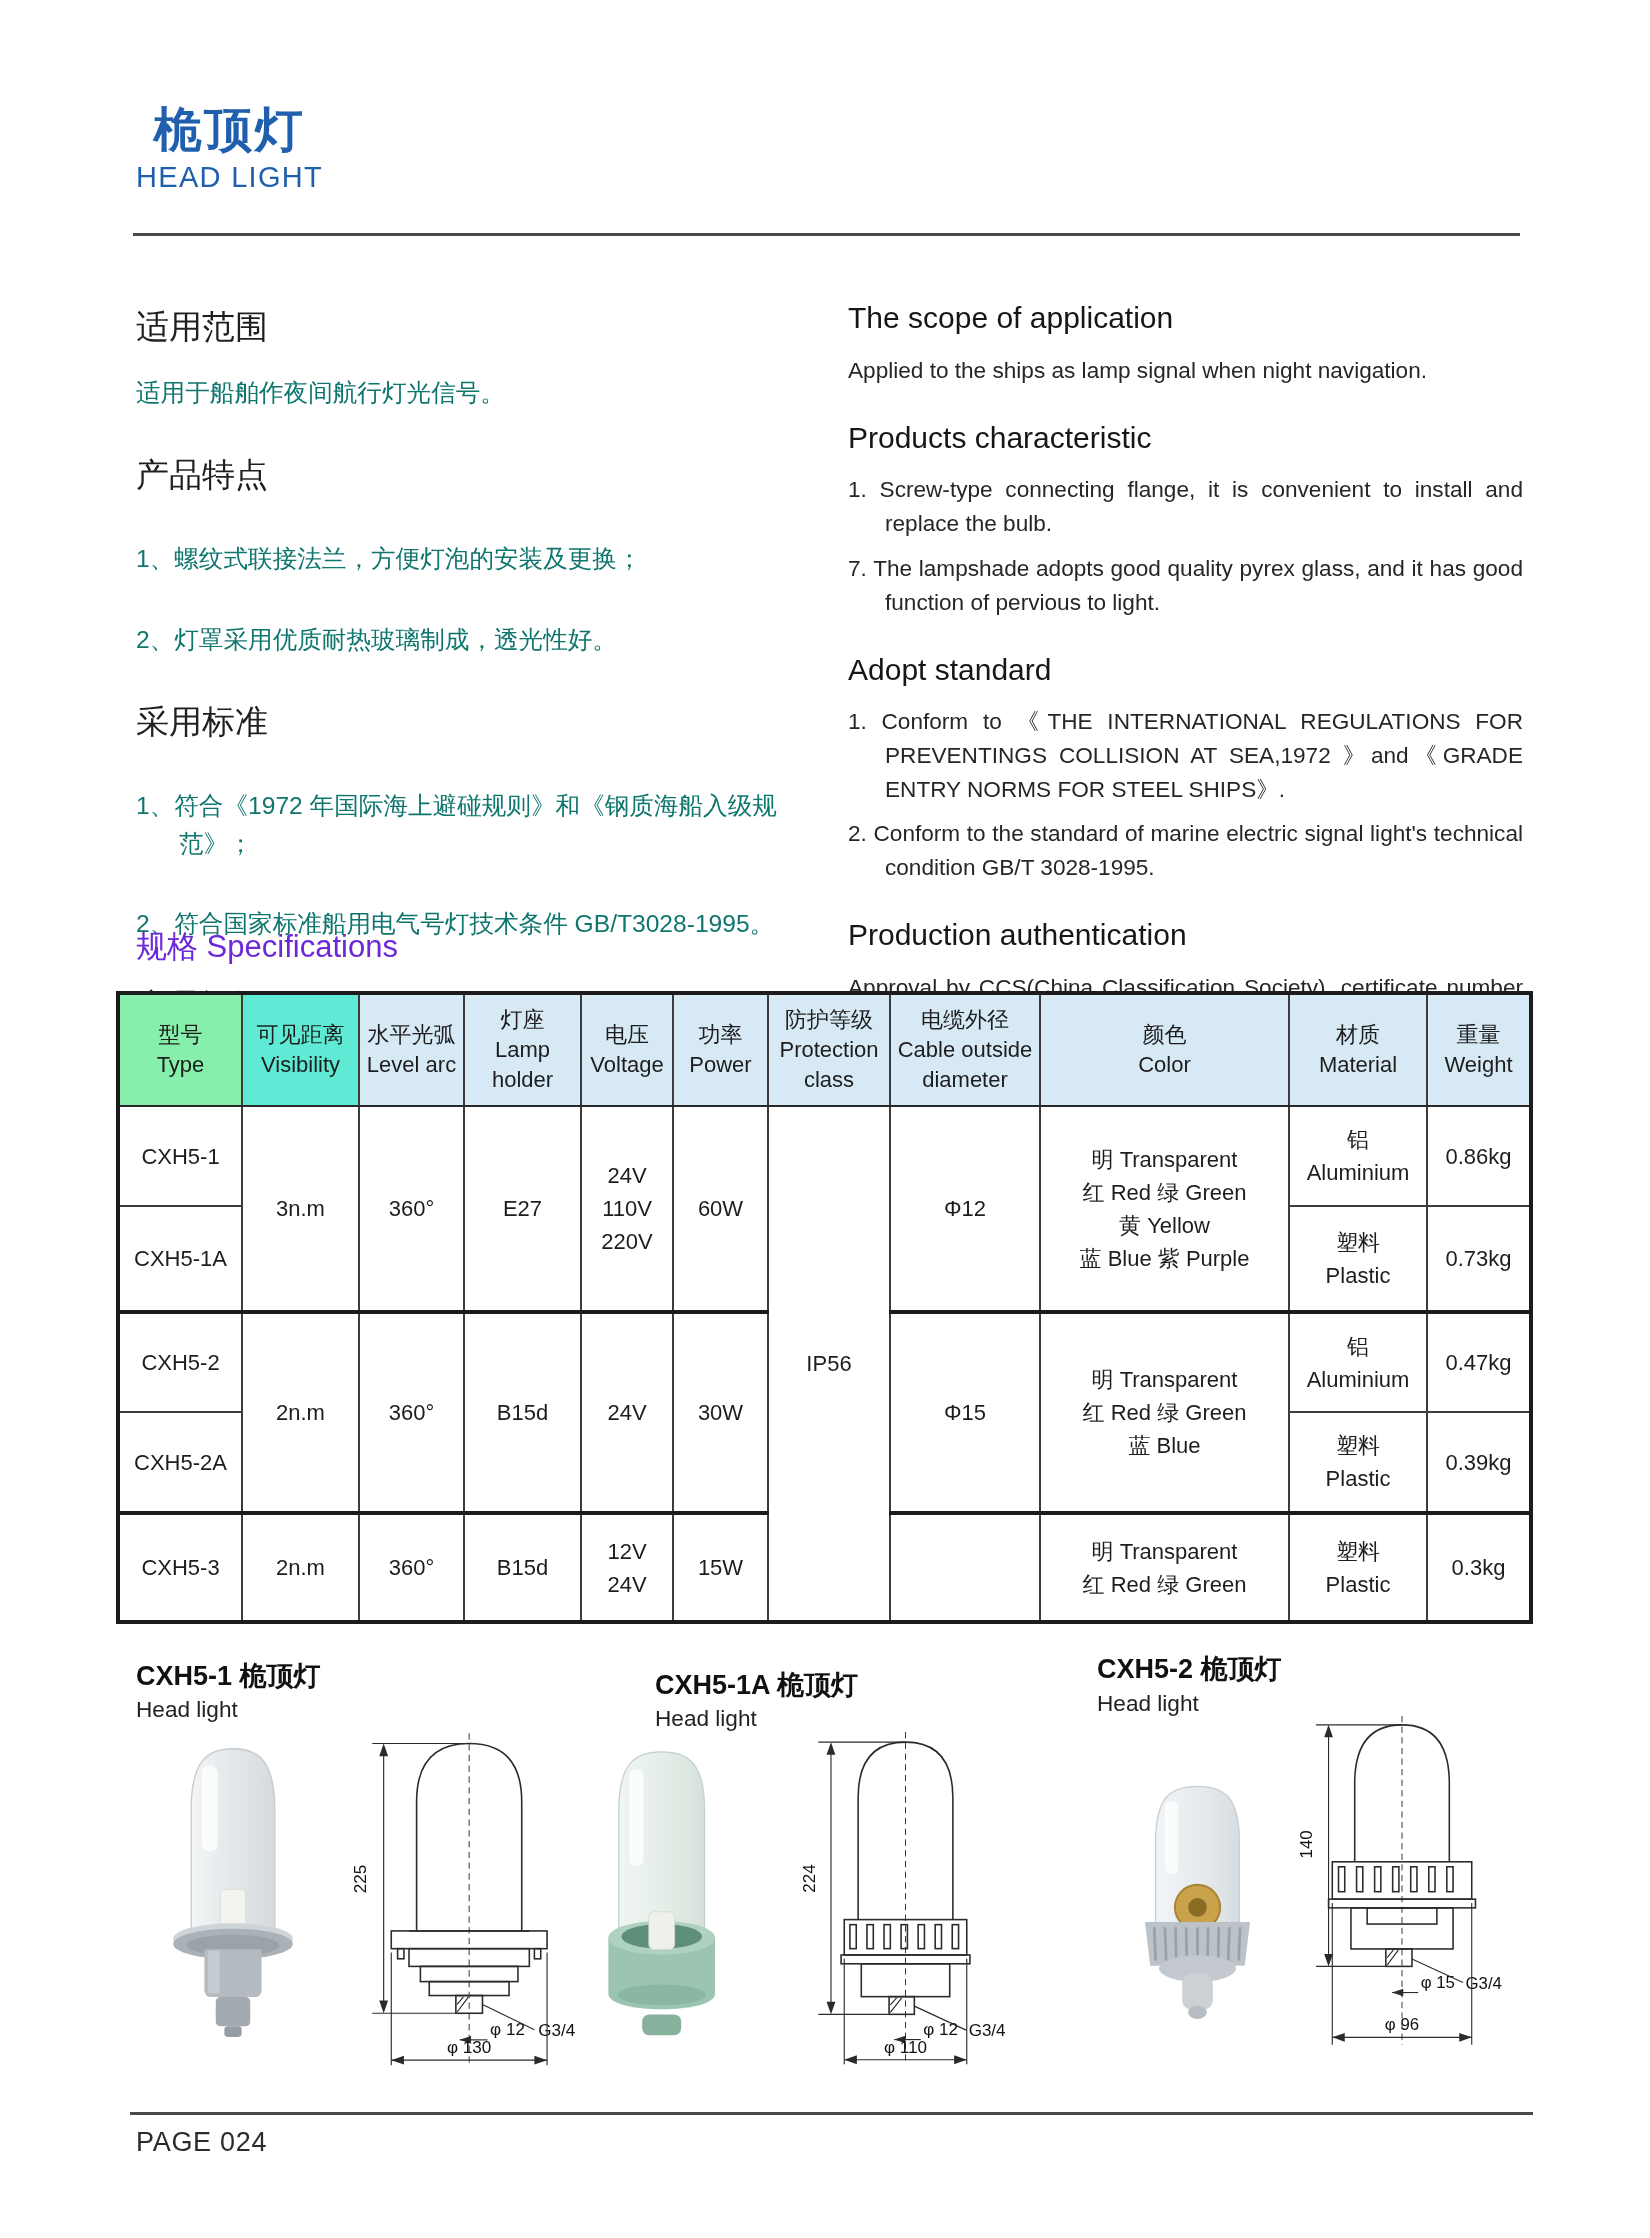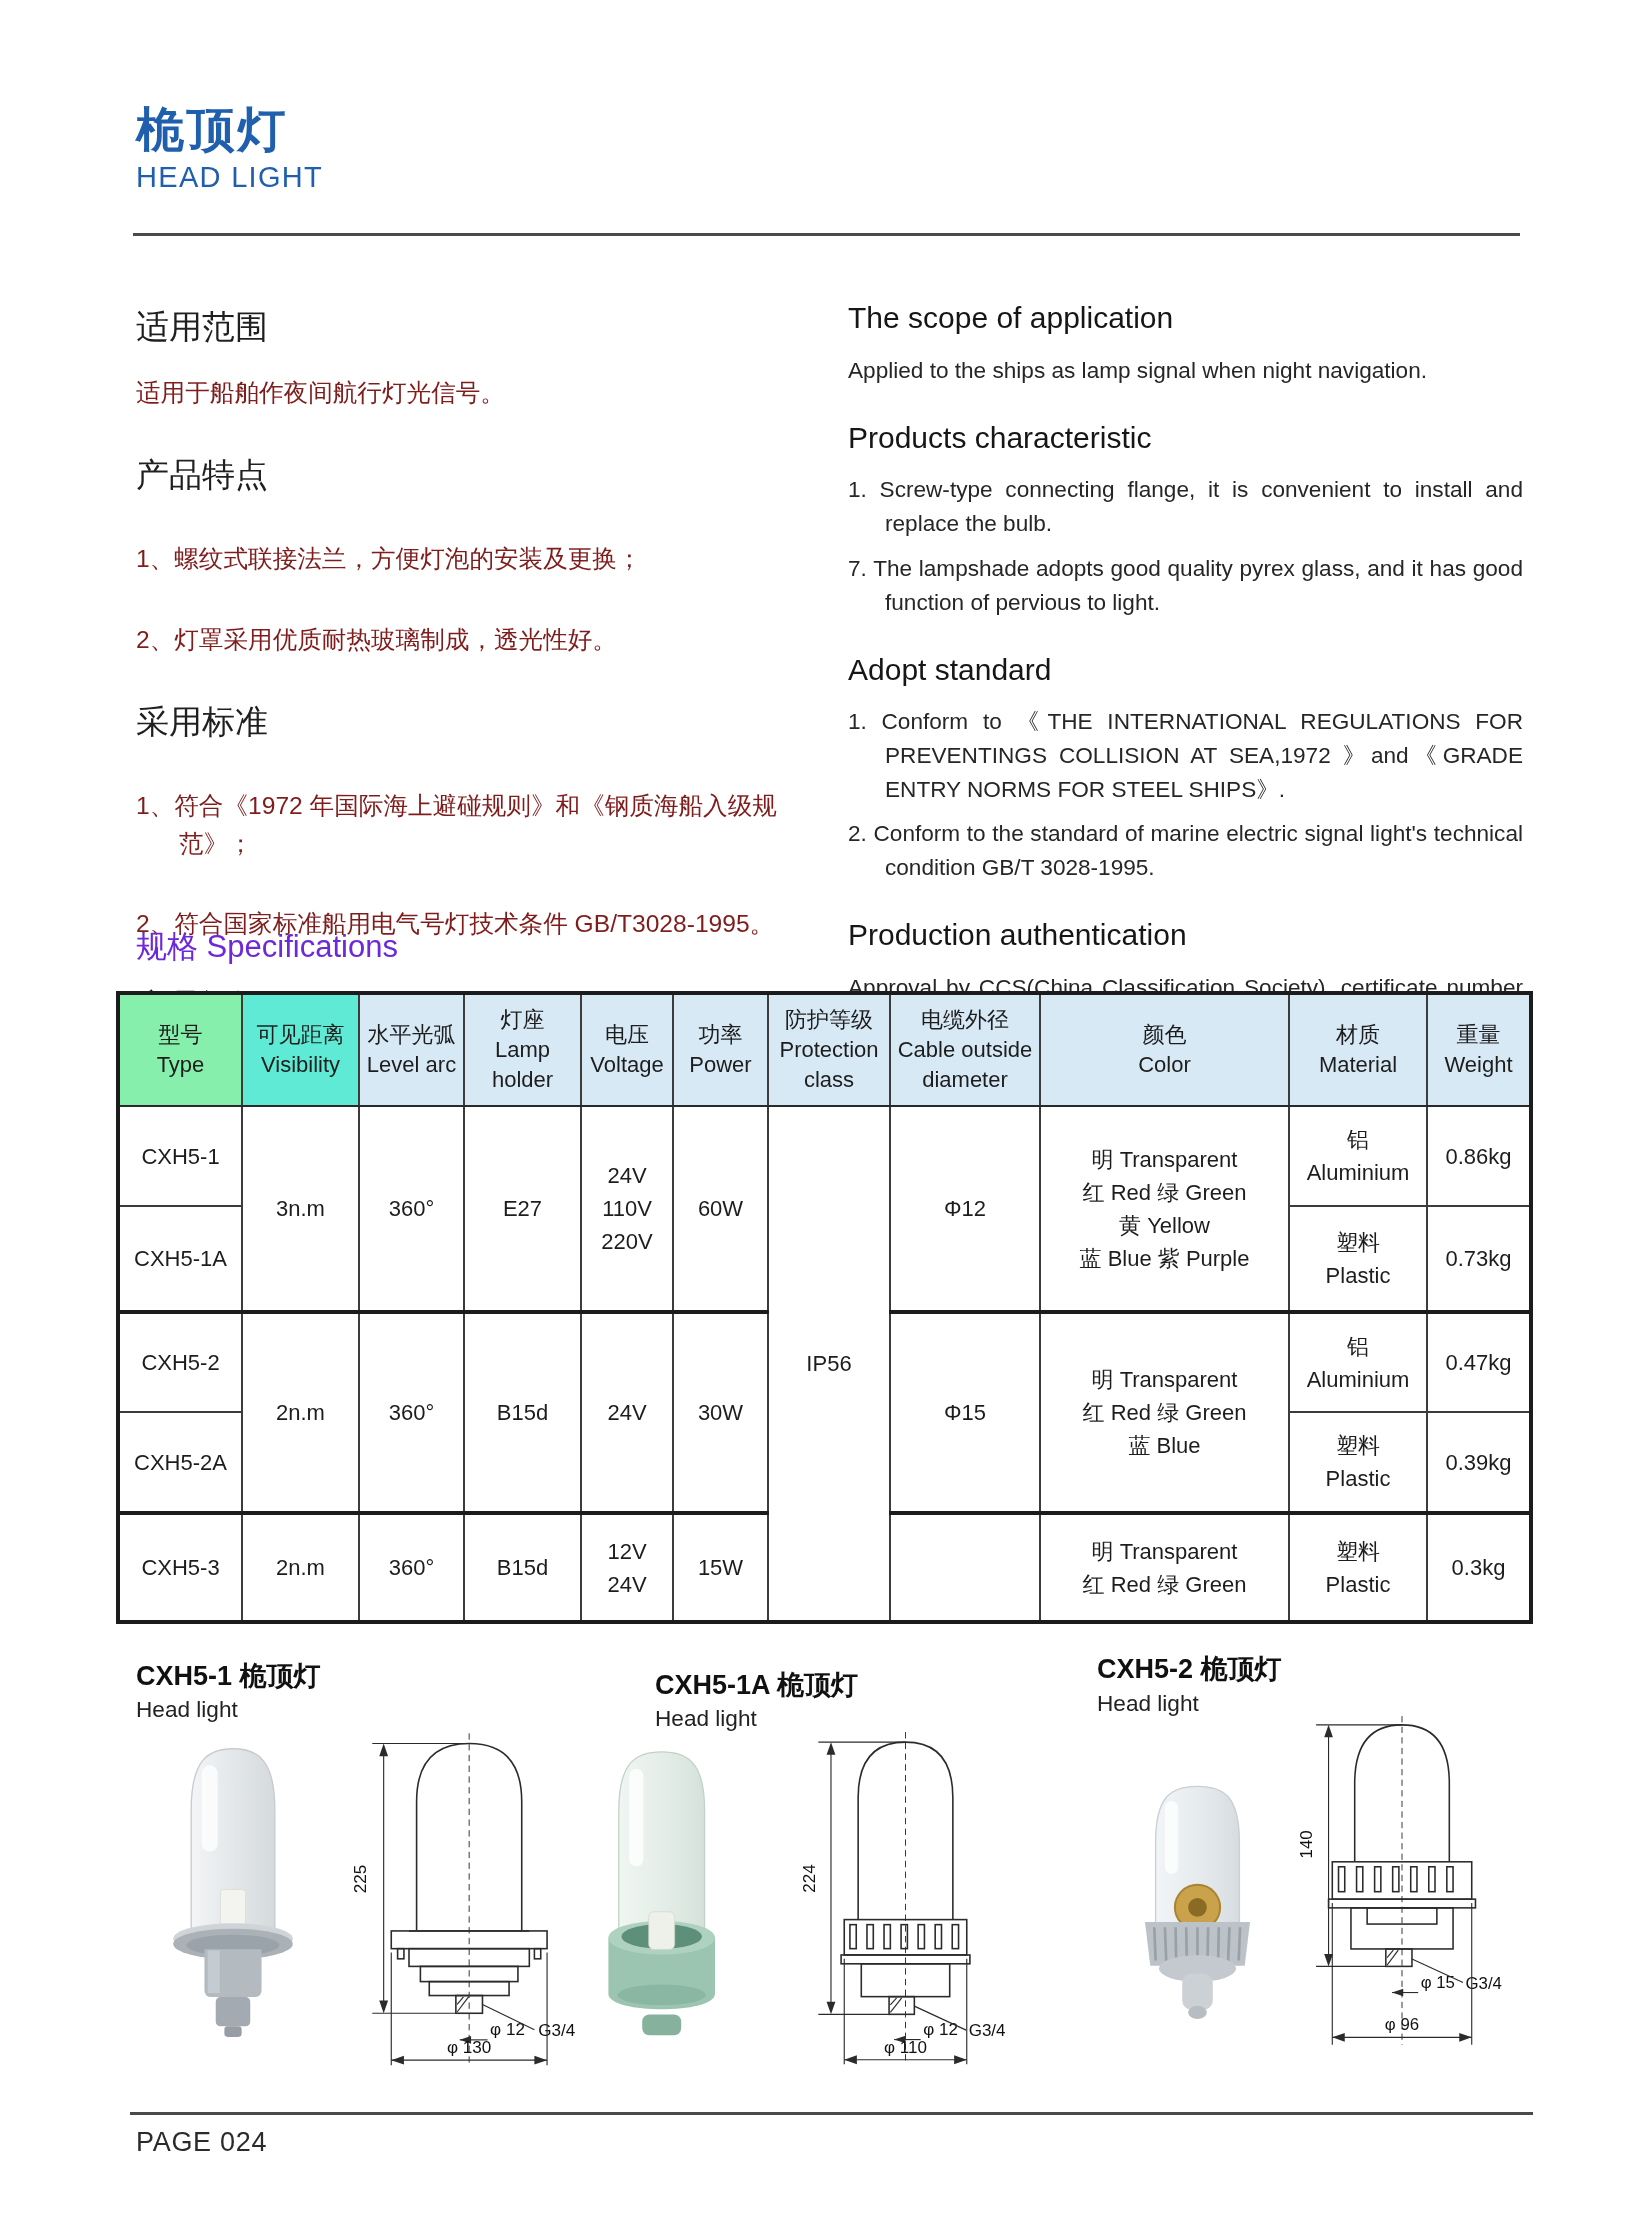--- a/index.html
+++ b/index.html
@@ -11,21 +11,21 @@
   
   .title-zh{font-size:48px;font-weight:600;letter-spacing:2.7px;line-height:1;}
   .title-en{font-size:29px;font-weight:500;letter-spacing:1.3px;margin-top:6.7px;}
   .rule{background:#4a4a4a;height:3.3px;}
   
   .cols{display:flex;gap:47px;}
   .col-zh{width:665px;}
   .col-en{width:675px;}
   .h-zh{font-size:33px;font-weight:500;color:#1f1f1f;margin:41px 0 24px 0;}
   .h-zh.first{margin-top:9.3px;}
-  .p-zh{font-size:24.6px;color:#7f1d1d;margin:0 0 14.6px 0;line-height:1.55;}
+  .p-zh{font-size:24.6px;color:#0f766e;margin:0 0 14.6px 0;line-height:1.55;}
   .item-zh{padding-left:43px;text-indent:-43px;margin-top:42px;}
   .h-en{font-size:30px;font-weight:500;color:#161616;margin:33px 0 18.6px 0;}
   .h-en.first{margin-top:5.3px;}
   .p-en{font-size:22.6px;color:#262626;margin:0 0 10.6px 0;line-height:1.5;text-align:justify;}
   .item-en{padding-left:37px;text-indent:-37px;}
   
   .specs-title{font-size:31px;font-weight:500;color:#6d28d9;}
   table.specs{border-collapse:collapse;table-layout:fixed;width:1414px;border:4px solid #1c1c1c;}
   table.specs th,table.specs td{
     border:2px solid #3c3c3c;vertical-align:middle;text-align:center;
@@ -43,21 +43,21 @@
   svg .dim{stroke:#2b2b2b;stroke-width:1.8;fill:none;}
   svg .cl{stroke:#2b2b2b;stroke-width:1.5;stroke-dasharray:10 7;}
   svg .arr{fill:#2b2b2b;stroke:none;}
   svg .dtxt{font-family:"Liberation Sans","DejaVu Sans",sans-serif;font-size:27px;fill:#111;}
   
   .footer-text{font-size:27px;color:#2b2b2b;letter-spacing:0.7px;}
 </style>
 </head>
 <body>
 
-<div class="abs" style="left:136px;top:106px;">
+<div class="abs" style="left:136px;top:106px;text-align:center;">
   <div class="title-zh" style="color: rgb(31, 95, 174);">桅顶灯</div>
   <div class="title-en" style="color: rgb(31, 95, 174);">HEAD LIGHT</div>
 </div>
 <div class="abs rule" style="left:133px;top:233px;width:1387px;"></div>
 
 <div class="abs cols" style="left:136px;top:296px;width:1387px;">
 
   <div class="col-zh">
     <div class="h-zh first">适用范围</div>
     <p class="p-zh">适用于船舶作夜间航行灯光信号。</p>

